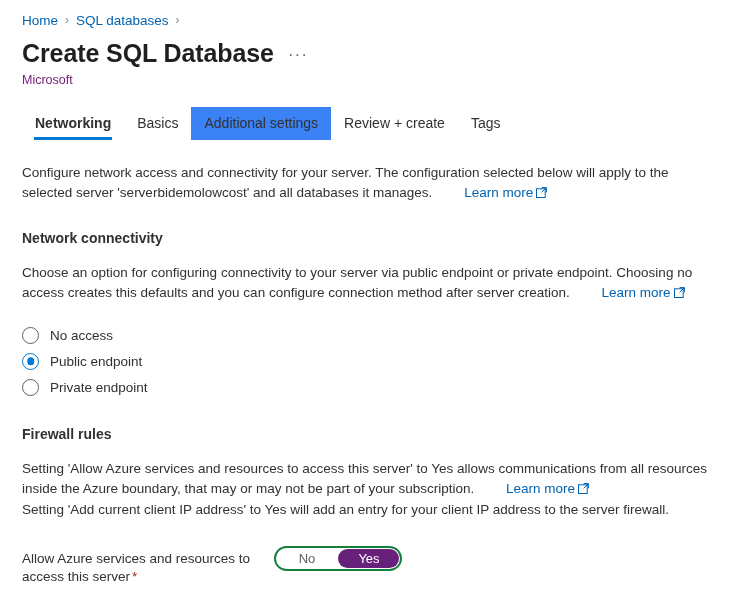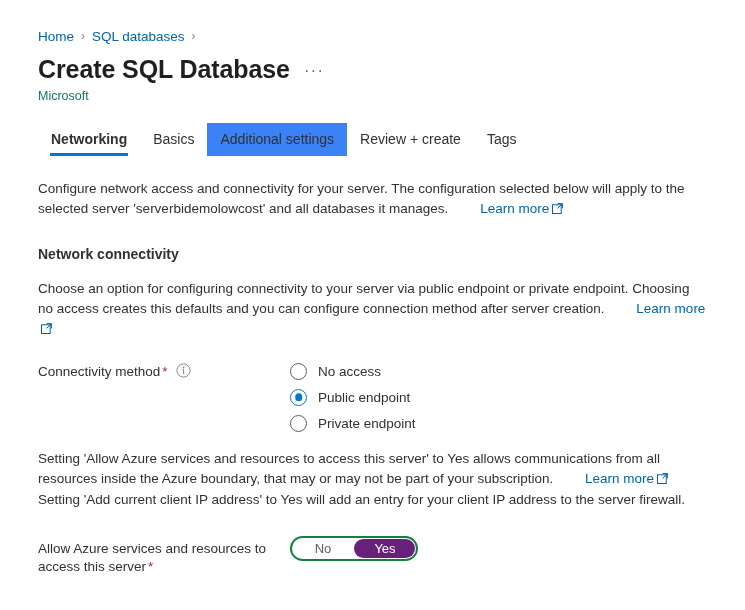--- a/index.html
+++ b/index.html
@@ -9,21 +9,21 @@
   body {
     width: 745px;
     height: 610px;
     background: #ffffff;
     font-family: "Liberation Sans", sans-serif;
     color: #323130;
     overflow: hidden;
     position: relative;
   }
 
-  .page { padding: 16px; }
+  .page { padding: 0; }
 
   
   .breadcrumb {
     display: flex;
     align-items: center;
     padding: 10px 0 0 22px;
     font-size: 13.5px;
     height: 20px;
   }
   .crumb-link {
@@ -58,21 +58,21 @@
     color: #605e5c;
     font-size: 16px;
     letter-spacing: 1.5px;
     cursor: pointer;
     line-height: 1;
     user-select: none;
   }
   .subtitle {
     padding: 5px 0 0 22px;
     font-size: 12.5px;
-    color: #0f766e;
+    color: #701a75;
   }
 
   
   .tabs {
     display: flex;
     align-items: stretch;
     margin: 20px 0 0 0;
     padding: 0 0 0 22px;
     height: 33px;
   }
@@ -286,44 +286,38 @@
     <div class="para" style="margin-top:17px;">
       <span>Choose an option for configuring connectivity to your server via public endpoint or private endpoint. Choosing no access creates this defaults and you can configure connection method after server creation.</span>
       <a class="link">Learn more</a><span class="ext-icon"><svg width="11" height="11" viewBox="0 0 11 11">
             <rect x="0.5" y="1.8" width="8.7" height="8.7" fill="none" stroke="#0063b1" stroke-width="1"></rect>
             <path d="M5.6 0.6 H10.4 V5.4" fill="none" stroke="#0063b1" stroke-width="1"></path>
             <path d="M10.2 0.8 L5.6 5.4" fill="none" stroke="#0063b1" stroke-width="1"></path>
           </svg></span>
     </div>
 
     <div class="form-row">
-      <div class="form-label">
-        <span>Connectivity method</span><span class="req-star">*</span><span class="info-icon"><svg width="15" height="15" viewBox="0 0 15 15">
-              <circle cx="7.5" cy="7.5" r="6.6" fill="none" stroke="#8a8886" stroke-width="1"></circle>
-              <circle cx="7.5" cy="4.4" r="0.85" fill="#8a8886"></circle>
-              <rect x="6.9" y="6.2" width="1.25" height="5" fill="#8a8886"></rect>
-            </svg></span>
-      </div>
 
       <div class="radio-group">
         <div class="radio-item">
           <span class="radio-circle"></span>
           <span class="radio-label">No access</span>
         </div>
         <div class="radio-item checked">
           <span class="radio-circle"></span>
           <span class="radio-label">Public endpoint</span>
         </div>
         <div class="radio-item">
           <span class="radio-circle"></span>
           <span class="radio-label">Private endpoint</span>
         </div>
       </div>
     </div>
 
+    <div class="section-head" style="margin-top:30px;">Firewall rules</div>
 
     <div class="para" style="margin-top:17px;">
       <span>Setting 'Allow Azure services and resources to access this server' to Yes allows communications from all resources inside the Azure boundary, that may or may not be part of your subscription.</span>
       <a class="link">Learn more</a><span class="ext-icon"><svg width="11" height="11" viewBox="0 0 11 11">
             <rect x="0.5" y="1.8" width="8.7" height="8.7" fill="none" stroke="#0063b1" stroke-width="1"></rect>
             <path d="M5.6 0.6 H10.4 V5.4" fill="none" stroke="#0063b1" stroke-width="1"></path>
             <path d="M10.2 0.8 L5.6 5.4" fill="none" stroke="#0063b1" stroke-width="1"></path>
           </svg></span><br>
       <span>Setting 'Add current client IP address' to Yes will add an entry for your client IP address to the server firewall.</span>
     </div>

